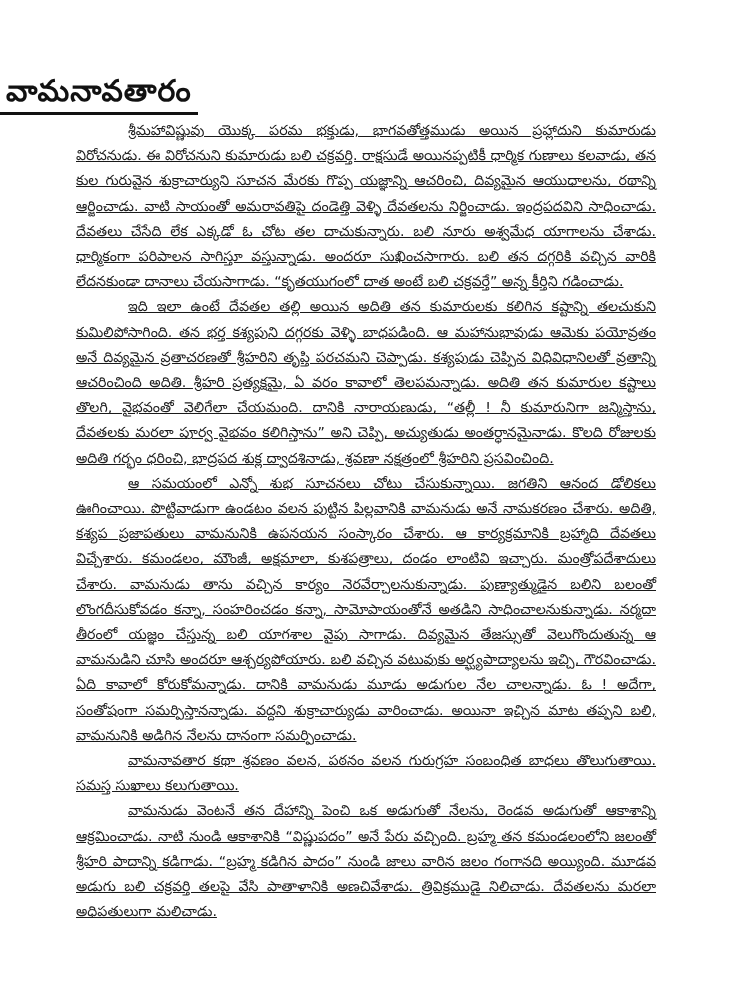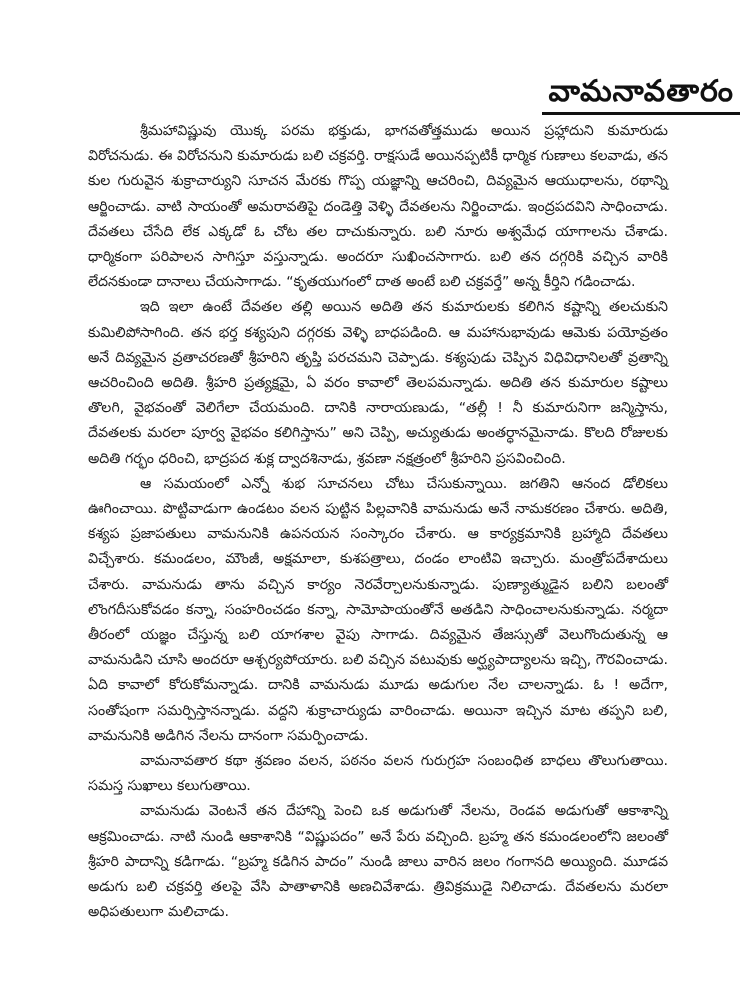--- a/index.html
+++ b/index.html
@@ -1,22 +1,22 @@
 <!DOCTYPE html>
 <html><head>
 <meta charset="utf-8">
 <style>
   html, body { margin: 0; padding: 0; background: #ffffff; }
   body { width: 740px; height: 1000px; overflow: hidden; position: relative;
          font-family: "DejaVu Sans", sans-serif; color: #1a1a1a; }
   .page { position: absolute; left: 0; top: 0; width: 740px; height: 1000px; background: #fff; }
-  .title { position: absolute; left: 0; top: 72px; width: 740px; text-align: right; }
+  .title { position: absolute; left: 0; top: 72px; width: 740px; text-align: left; }
   .title span { display: inline-block; font-size: 30px; font-weight: bold; color: #111;
                 border-bottom: 3px solid #111; padding: 0 6px 2px 6px; line-height: 38px; letter-spacing: 1px; }
-  .body { position: absolute; left: 88px; top: 118px; width: 580px; }
+  .body { position: absolute; left: 76px; top: 118px; width: 580px; text-decoration: underline; }
   .para { margin: 0; font-size: 14.2px; line-height: 25.2px; text-align: justify;
           text-indent: 52px; color: #1c1c1c; }
 </style>
 </head>
 <body>
 
 <div class="page">
   <div class="title">
     <span>వామనావతారం</span>
   </div>

